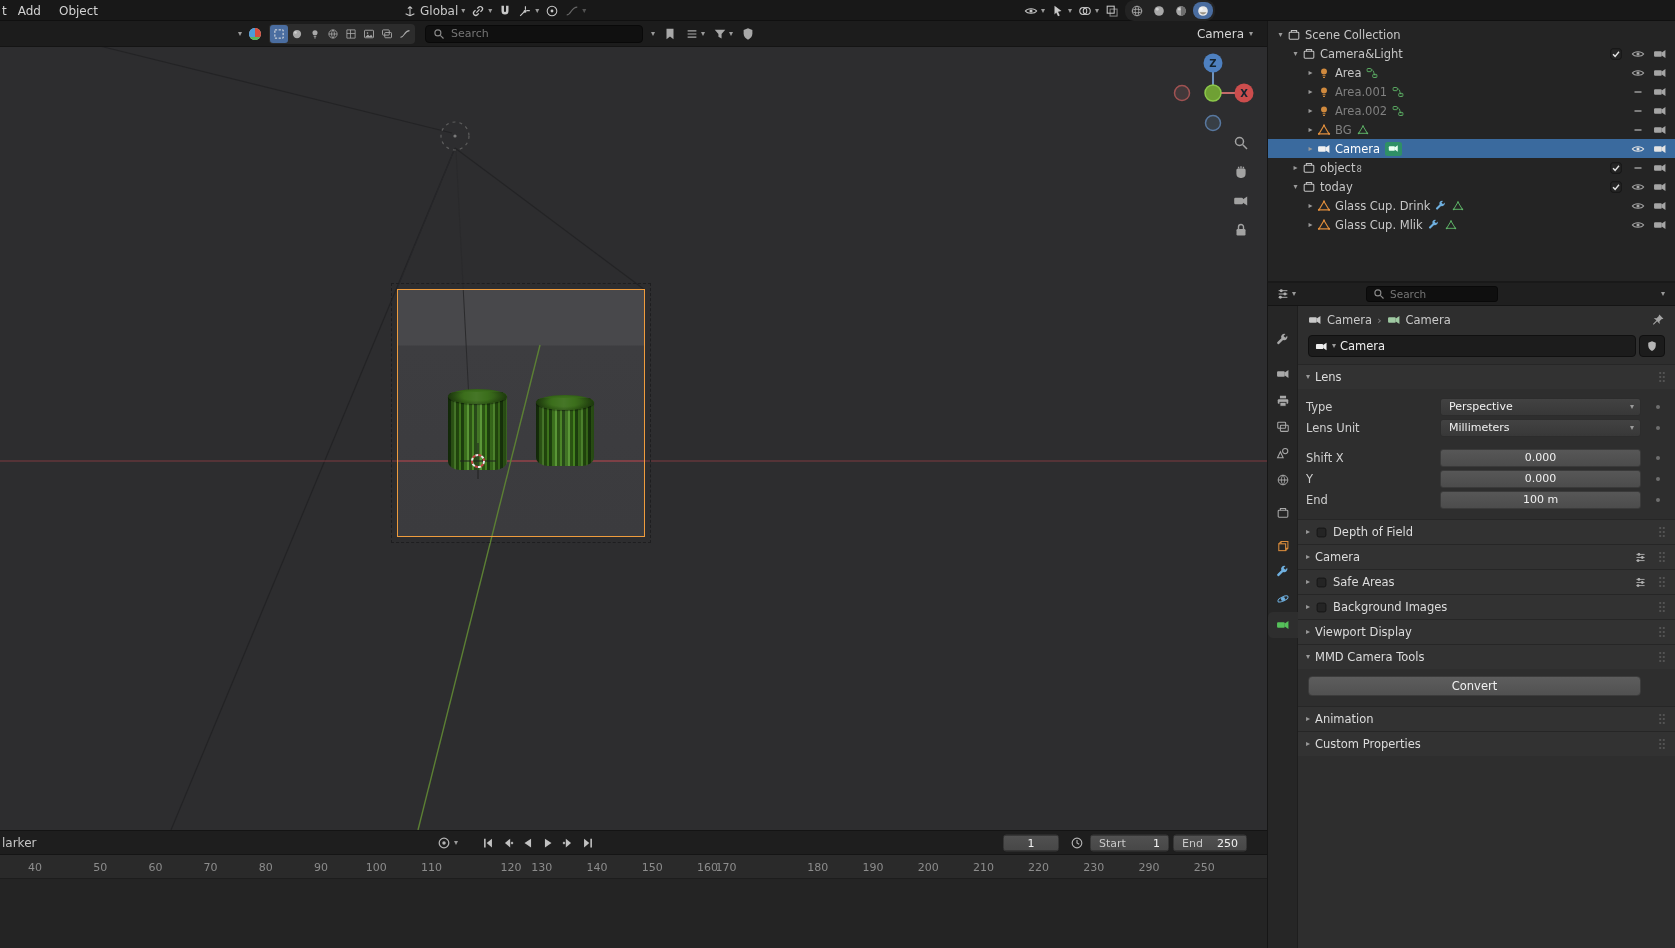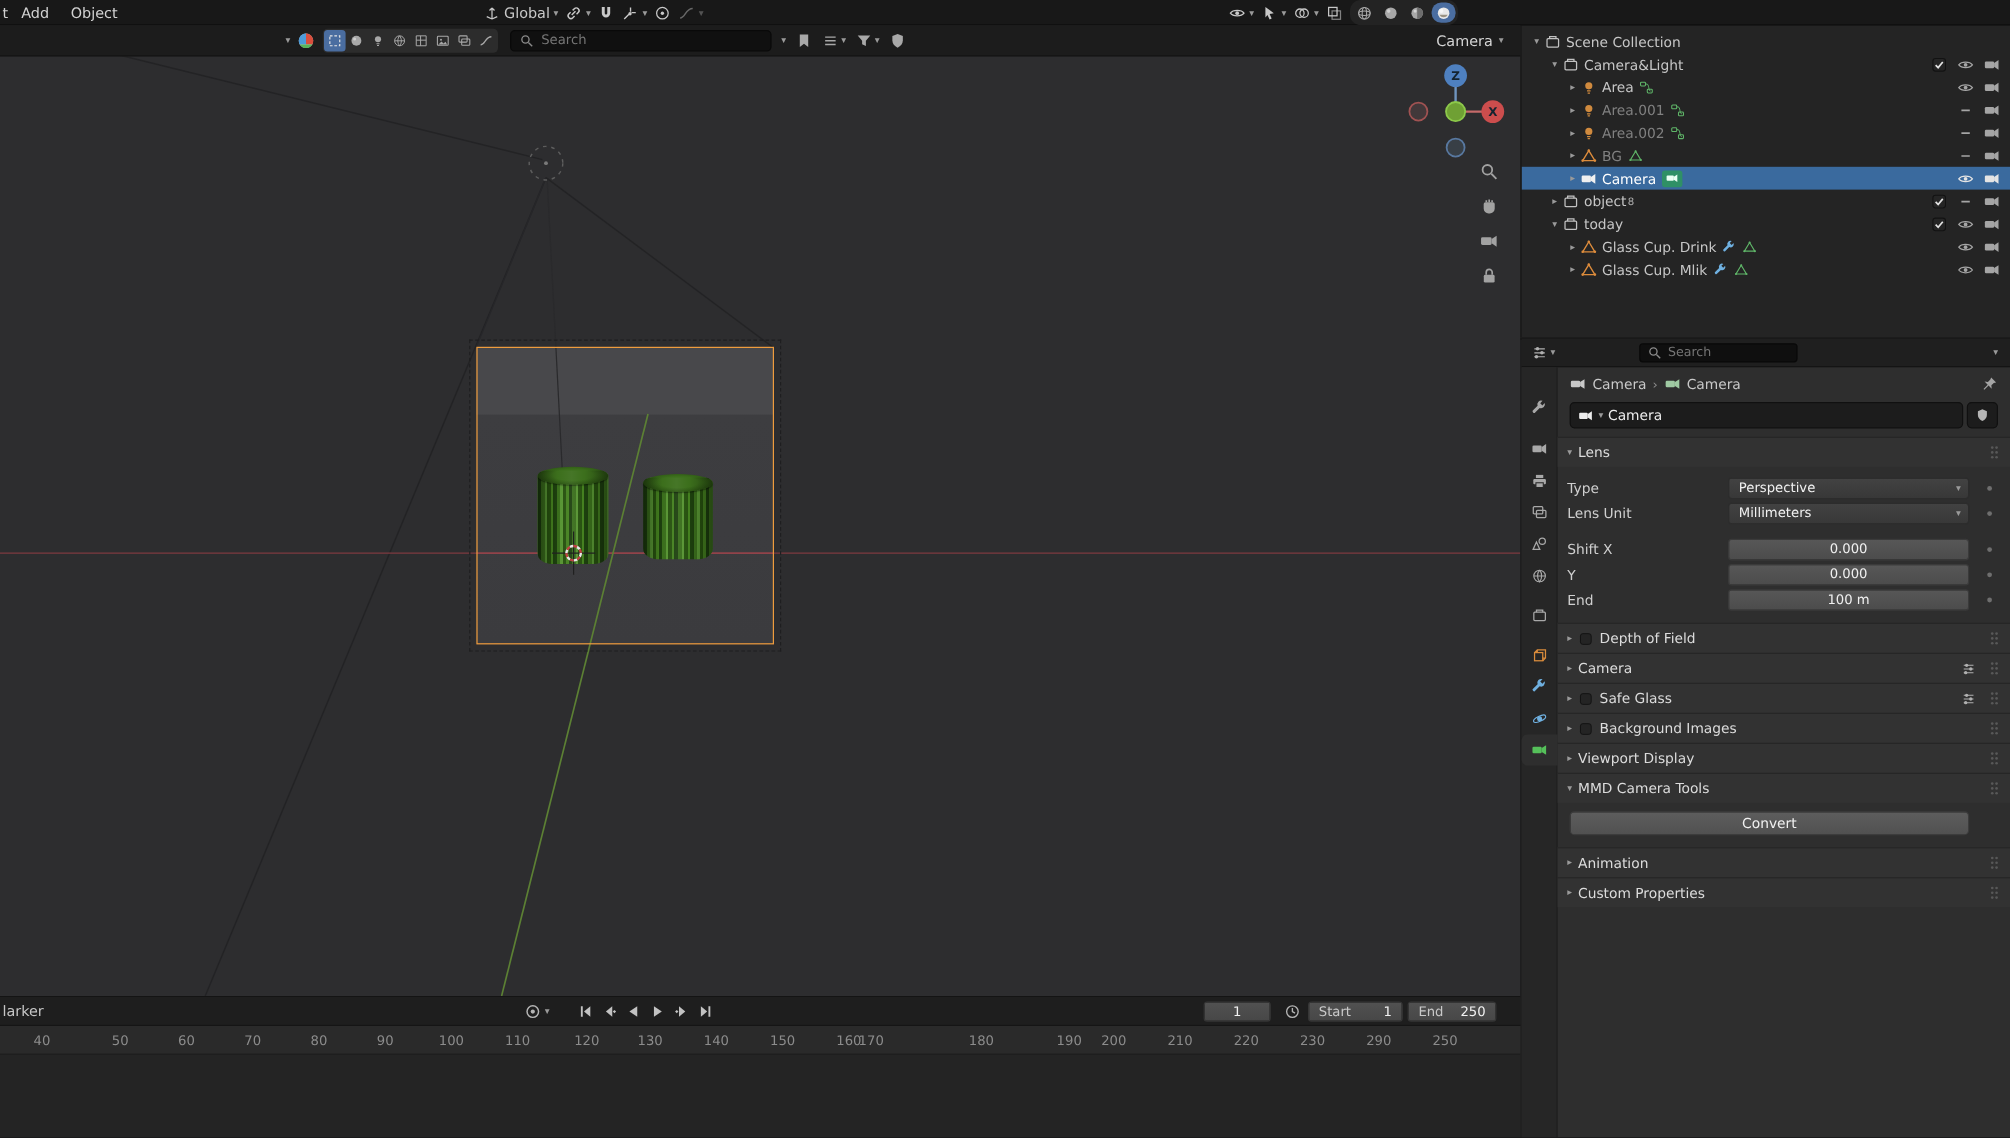--- a/index.html
+++ b/index.html
@@ -1066,21 +1066,21 @@
             </div>
           </div>
           <div class="panel">
             <div class="panel-h">
               <span class="chevr">▸</span>
               <i data-icon="checkbox" class="i13">
                 <svg viewBox="0 0 16 16">
                   <rect x="2.5" y="2.5" width="11" height="11" rx="2.5" fill="#242424" stroke="#121212"></rect>
                 </svg>
               </i>
-              <span class="panel-title">Safe Glass</span>
+              <span class="panel-title">Safe Areas</span>
               <i data-icon="sliders" class="psliders i13">
                 <svg viewBox="0 0 16 16">
                   <path d="M3 4.2h10M3 8h10M3 11.8h10" stroke="currentColor" stroke-width="1.1"></path>
                   <circle cx="6" cy="4.2" r="1.7" fill="currentColor"></circle>
                   <circle cx="10.2" cy="8" r="1.7" fill="currentColor"></circle>
                   <circle cx="5" cy="11.8" r="1.7" fill="currentColor"></circle>
                 </svg>
               </i>
               <i data-icon="dragdots" class="pdots">
                 <svg viewBox="0 0 10 14">
@@ -1264,28 +1264,28 @@
     </div>
     <div class="tl-ruler" id="ruler">
         <span class="tick" style="left: 35px;">40</span>
         <span class="tick" style="left: 100.2px;">50</span>
         <span class="tick" style="left: 155.4px;">60</span>
         <span class="tick" style="left: 210.6px;">70</span>
         <span class="tick" style="left: 265.8px;">80</span>
         <span class="tick" style="left: 321px;">90</span>
         <span class="tick" style="left: 376.2px;">100</span>
         <span class="tick" style="left: 431.4px;">110</span>
-        <span class="tick" style="left: 489px;">120</span>
+        <span class="tick" style="left: 511px;">120</span>
         <span class="tick" style="left: 541.8px;">130</span>
         <span class="tick" style="left: 597px;">140</span>
         <span class="tick" style="left: 652.2px;">150</span>
         <span class="tick" style="left: 707.4px;">160</span>
         <span class="tick" style="left: 726px;">170</span>
         <span class="tick" style="left: 817.8px;">180</span>
-        <span class="tick" style="left: 873px; margin-left: 18px;">190</span>
+        <span class="tick" style="left: 873px;">190</span>
         <span class="tick" style="left: 928.2px;">200</span>
         <span class="tick" style="left: 983.4px;">210</span>
         <span class="tick" style="left: 1038.6px;">220</span>
         <span class="tick" style="left: 1093.8px;">230</span>
         <span class="tick" style="left: 1149px;">290</span>
         <span class="tick" style="left: 1204.2px;">250</span>
       </div>
     <div class="tl-body"></div>
   </div>
 

